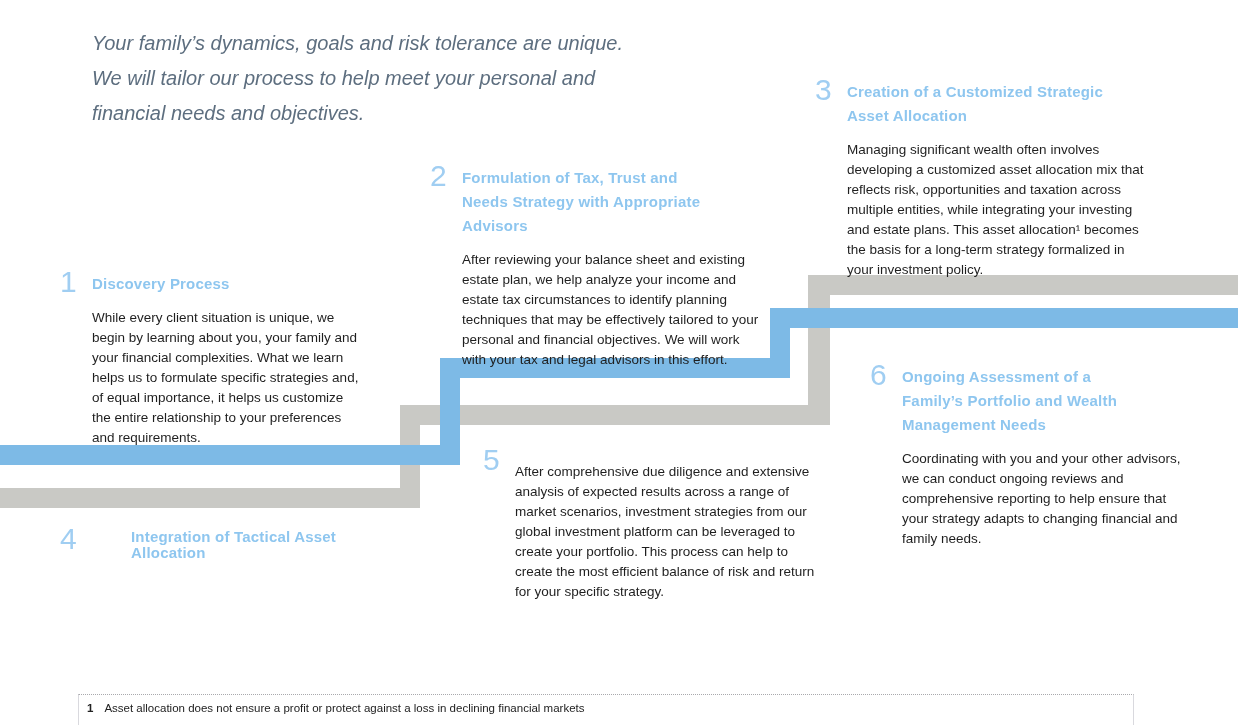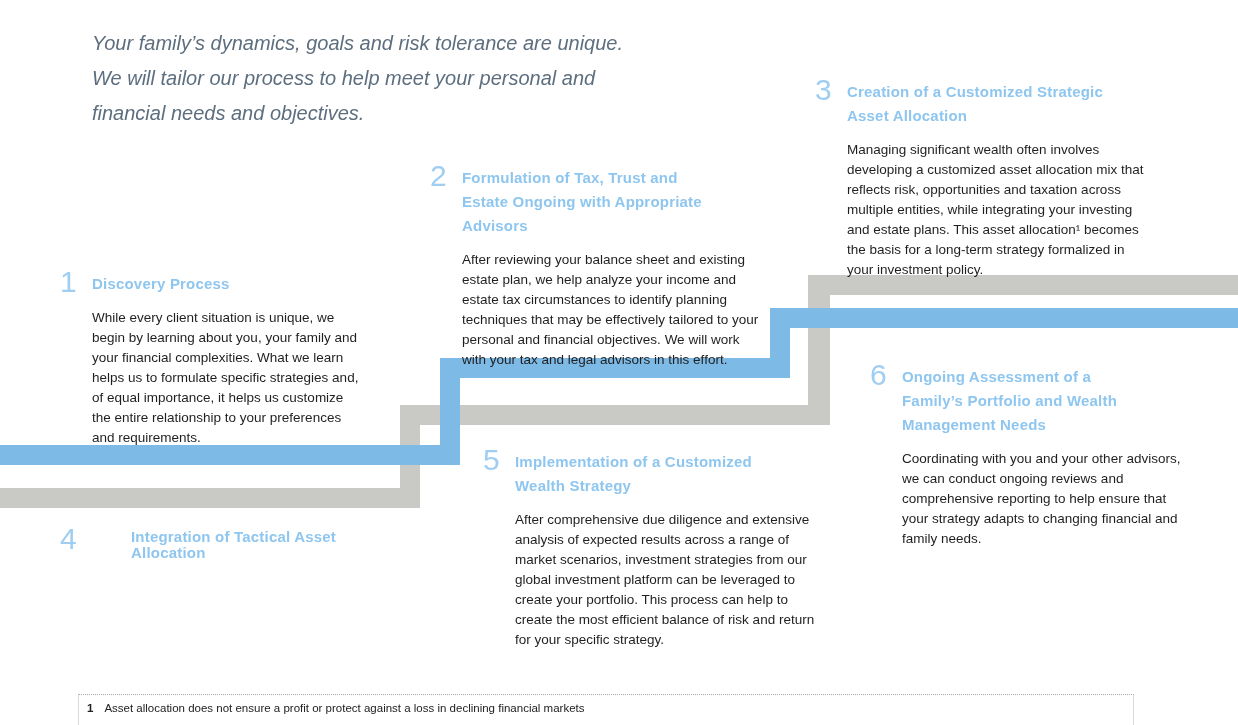--- a/index.html
+++ b/index.html
@@ -126,21 +126,21 @@
 your financial complexities. What we learn
 helps us to formulate specific strategies and,
 of equal importance, it helps us customize
 the entire relationship to your preferences
 and requirements.</p>
   </section>
 
   <section class="step step-2">
     <div class="step-number">2</div>
     <h2 class="step-title">Formulation of Tax, Trust and
-Estate Ongoing with Appropriate
+Needs Strategy with Appropriate
 Advisors</h2>
     <p class="step-body">After reviewing your balance sheet and existing
 estate plan, we help analyze your income and
 estate tax circumstances to identify planning
 techniques that may be effectively tailored to your
 personal and financial objectives. We will work
 with your tax and legal advisors in this effort.</p>
   </section>
 
   <section class="step step-3">
@@ -157,22 +157,20 @@
   </section>
 
   <section class="step step-4">
     <div class="step-number">4</div>
     <h2 class="step-title">Integration of Tactical Asset
 Allocation</h2>
   </section>
 
   <section class="step step-5">
     <div class="step-number">5</div>
-    <h2 class="step-title">Implementation of a Customized
-Wealth Strategy</h2>
     <p class="step-body">After comprehensive due diligence and extensive
 analysis of expected results across a range of
 market scenarios, investment strategies from our
 global investment platform can be leveraged to
 create your portfolio. This process can help to
 create the most efficient balance of risk and return
 for your specific strategy.</p>
   </section>
 
   <section class="step step-6">

